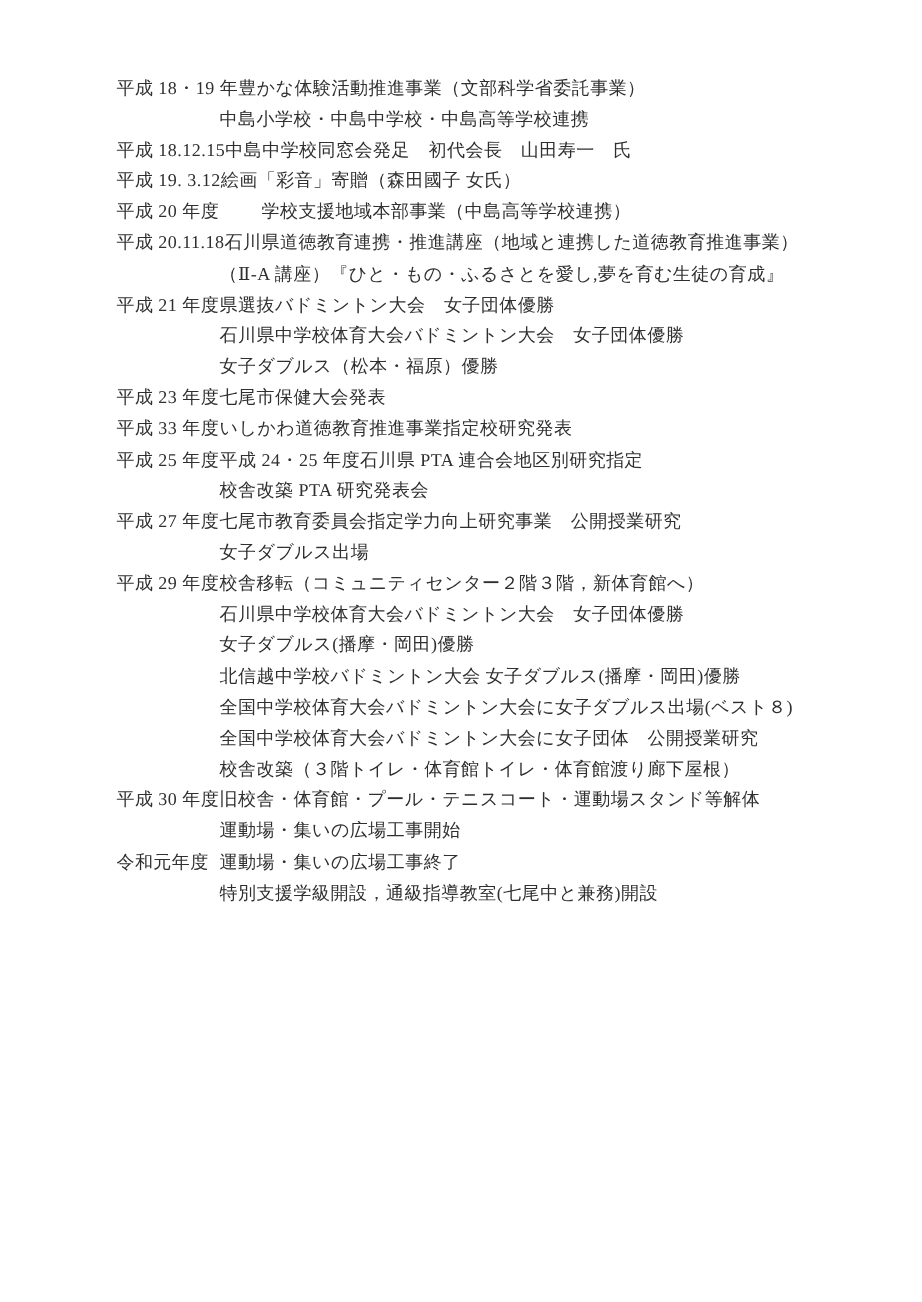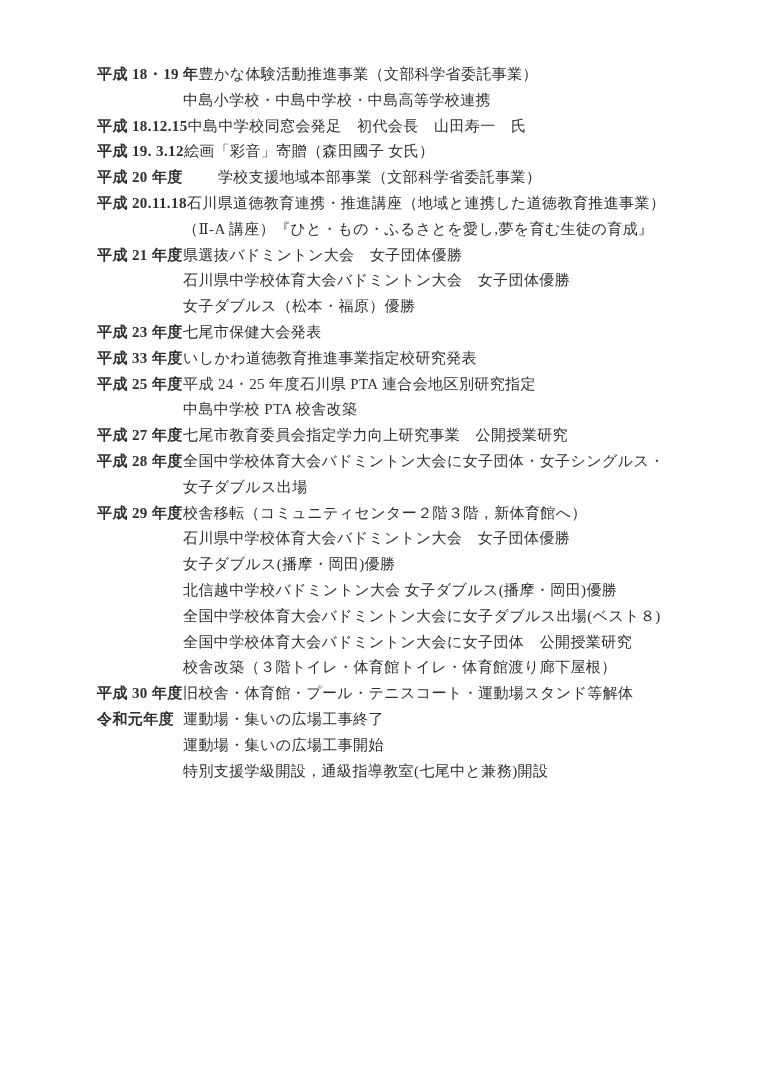--- a/index.html
+++ b/index.html
@@ -26,21 +26,20 @@
     display: flex;
     align-items: baseline;
     font-size: 15px;
     line-height: 25.8px;
     letter-spacing: 0.4px;
     white-space: pre;
   }
   .row .date {
     flex: 0 0 86px;
     white-space: pre;
-    font-weight: bold;
   }
   .row .text {
     flex: 1 1 auto;
     white-space: pre;
   }
   .row.right .text {
     text-align: left;
   }
 </style>
 </head>
@@ -63,21 +62,21 @@
     <span class="text">中島中学校同窓会発足　初代会長　山田寿一　氏</span>
   </div>
 
   <div class="row">
     <span class="date">平成 19. 3.12</span>
     <span class="text">絵画「彩音」寄贈（森田國子 女氏）</span>
   </div>
 
   <div class="row">
     <span class="date">平成 20 年度</span>
-    <span class="text">　　 学校支援地域本部事業（文部科学省委託事業）</span>
+    <span class="text">　　 学校支援地域本部事業（中島高等学校連携）</span>
   </div>
 
   <div class="row">
     <span class="date">平成 20.11.18</span>
     <span class="text">石川県道徳教育連携・推進講座（地域と連携した道徳教育推進事業）</span>
   </div>
 
   <div class="row">
     <span class="date"></span>
     <span class="text">（Ⅱ-A 講座）『ひと・もの・ふるさとを愛し,夢を育む生徒の育成』</span>
@@ -109,32 +108,28 @@
     <span class="text">いしかわ道徳教育推進事業指定校研究発表</span>
   </div>
 
   <div class="row">
     <span class="date">平成 25 年度</span>
     <span class="text">平成 24・25 年度石川県 PTA 連合会地区別研究指定</span>
   </div>
 
   <div class="row">
     <span class="date"></span>
-    <span class="text">中島中学校 PTA 校舎改築</span>
+    <span class="text">校舎改築 PTA 研究発表会</span>
   </div>
 
   <div class="row">
     <span class="date">平成 27 年度</span>
     <span class="text">七尾市教育委員会指定学力向上研究事業　公開授業研究</span>
   </div>
 
-  <div class="row">
-    <span class="date">平成 28 年度</span>
-    <span class="text">全国中学校体育大会バドミントン大会に女子団体・女子シングルス・</span>
-  </div>
 
   <div class="row">
     <span class="date"></span>
     <span class="text">女子ダブルス出場</span>
   </div>
 
   <div class="row">
     <span class="date">平成 29 年度</span>
     <span class="text">校舎移転（コミュニティセンター２階３階，新体育館へ）</span>
   </div>
@@ -168,27 +163,27 @@
     <span class="date"></span>
     <span class="text">校舎改築（３階トイレ・体育館トイレ・体育館渡り廊下屋根）</span>
   </div>
 
   <div class="row">
     <span class="date">平成 30 年度</span>
     <span class="text">旧校舎・体育館・プール・テニスコート・運動場スタンド等解体</span>
   </div>
 
   <div class="row">
-    <span class="date">令和元年度</span>
-    <span class="text">運動場・集いの広場工事終了</span>
+    <span class="date"></span>
+    <span class="text">運動場・集いの広場工事開始</span>
   </div>
 
   <div class="row">
-    <span class="date"></span>
-    <span class="text">運動場・集いの広場工事開始</span>
+    <span class="date">令和元年度</span>
+    <span class="text">運動場・集いの広場工事終了</span>
   </div>
 
   <div class="row">
     <span class="date"></span>
     <span class="text">特別支援学級開設，通級指導教室(七尾中と兼務)開設</span>
   </div>
 </div>
 </div>
 
 </body></html>

